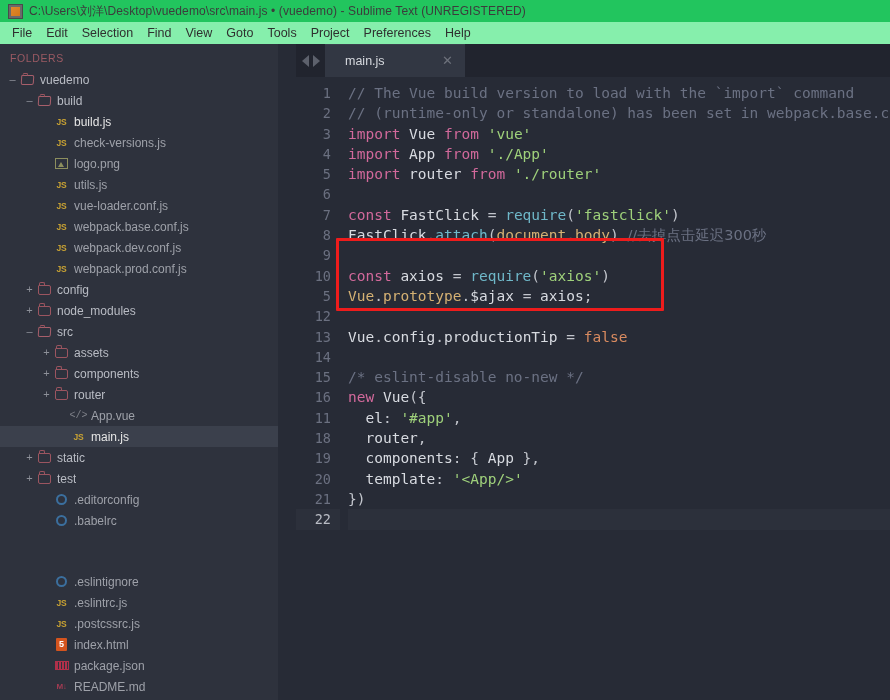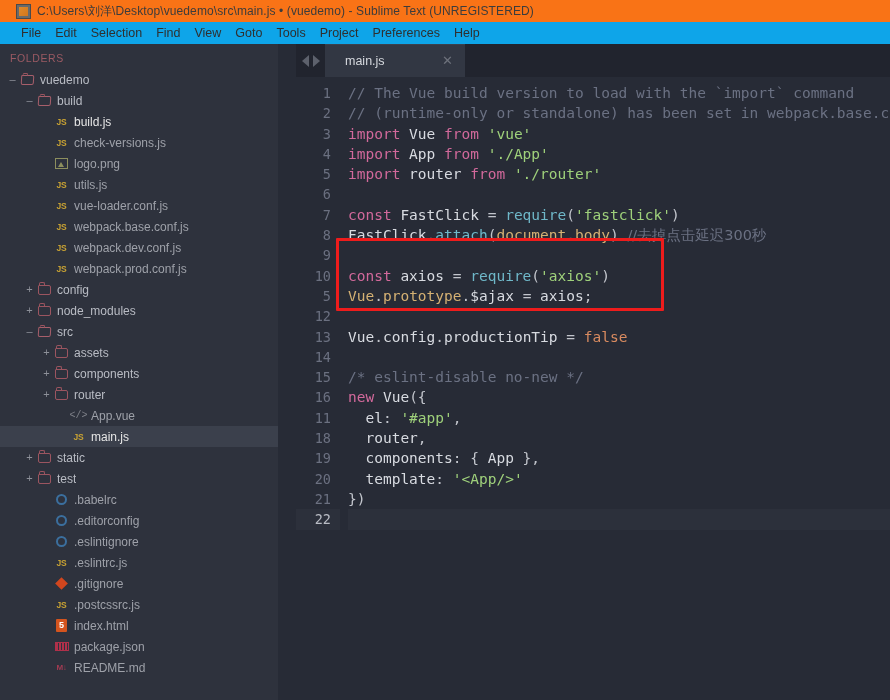--- a/index.html
+++ b/index.html
@@ -14,24 +14,24 @@
     position: relative;
     width: 890px;
     height: 700px;
     overflow: hidden;
     background: #272b36;
   }
 
   
   .titlebar {
     height: 22px;
-    background: #f97316;
+    background: #22c55e;
     display: flex;
     align-items: center;
-    padding-left: 16px;
+    padding-left: 8px;
     box-sizing: border-box;
   }
   .title-icon {
     width: 15px;
     height: 15px;
     margin-right: 6px;
     flex: 0 0 auto;
     position: relative;
     background: #6a6a6a;
     border: 1px solid #4a4a4a;
@@ -46,24 +46,24 @@
   .title-text {
     font-size: 12px;
     color: #3c3c3c;
     white-space: nowrap;
     letter-spacing: 0.1px;
   }
 
   
   .menubar {
     height: 22px;
-    background: #0ea5e9;
+    background: #86efac;
     display: flex;
     align-items: center;
-    padding-left: 14px;
+    padding-left: 5px;
     box-sizing: border-box;
   }
   .menu-item {
     font-size: 12.5px;
     color: #2f2f2f;
     padding: 2px 7px;
     white-space: nowrap;
     cursor: default;
   }
 
@@ -505,49 +505,42 @@
             <span class="ficon">
               <span class="glyph-folder"></span>
             </span>
             <span class="label">test</span>
           </div>
           <div class="row file" style="padding-left: 40px;">
             <span class="twisty"></span>
             <span class="ficon">
               <span class="glyph-gear"></span>
             </span>
+            <span class="label">.editorconfig</span>
+          </div>
+          <div class="row file" style="padding-left: 40px;">
+            <span class="twisty"></span>
+            <span class="ficon">
+              <span class="glyph-gear"></span>
+            </span>
             <span class="label">.babelrc</span>
           </div>
-          <div class="row file" style="padding-left: 40px;">
+          <div class="row file" style="padding-left: 40px; margin-top: 40px;">
             <span class="twisty"></span>
             <span class="ficon">
               <span class="glyph-gear"></span>
             </span>
-            <span class="label">.editorconfig</span>
-          </div>
-          <div class="row file" style="padding-left: 40px;">
-            <span class="twisty"></span>
-            <span class="ficon">
-              <span class="glyph-gear"></span>
-            </span>
             <span class="label">.eslintignore</span>
           </div>
           <div class="row file" style="padding-left: 40px;">
             <span class="twisty"></span>
             <span class="ficon">
               <span class="glyph-js">JS</span>
             </span>
             <span class="label">.eslintrc.js</span>
-          </div>
-          <div class="row file" style="padding-left: 40px;">
-            <span class="twisty"></span>
-            <span class="ficon">
-              <span class="glyph-diamond"></span>
-            </span>
-            <span class="label">.gitignore</span>
           </div>
           <div class="row file" style="padding-left: 40px;">
             <span class="twisty"></span>
             <span class="ficon">
               <span class="glyph-js">JS</span>
             </span>
             <span class="label">.postcssrc.js</span>
           </div>
           <div class="row file" style="padding-left: 40px;">
             <span class="twisty"></span>

